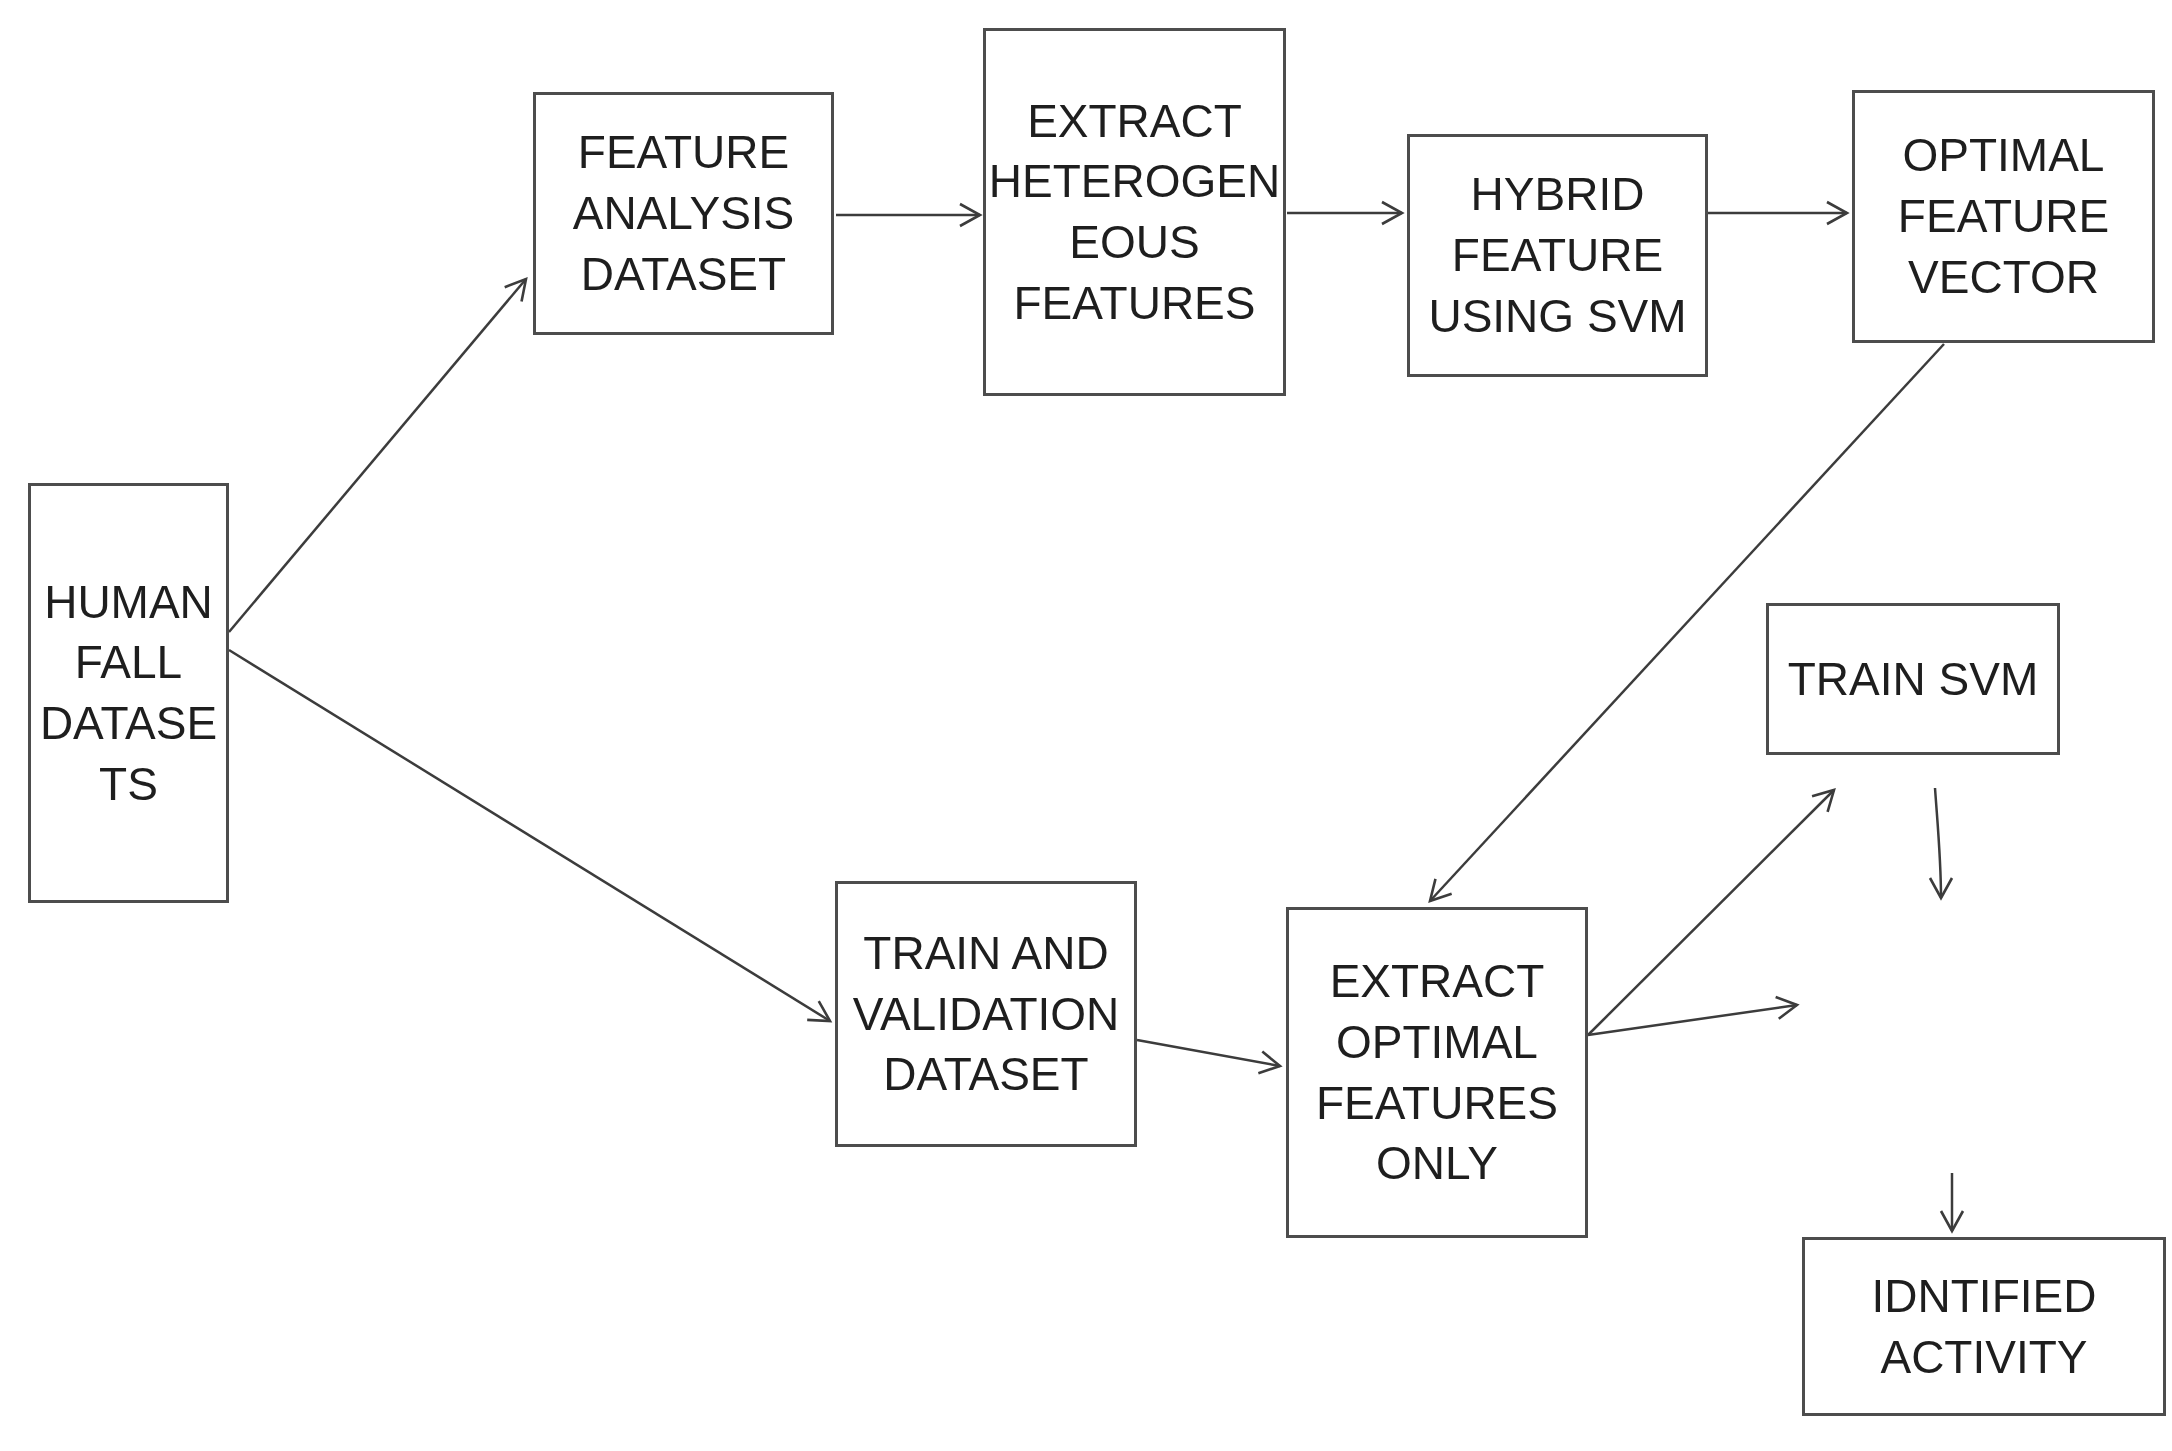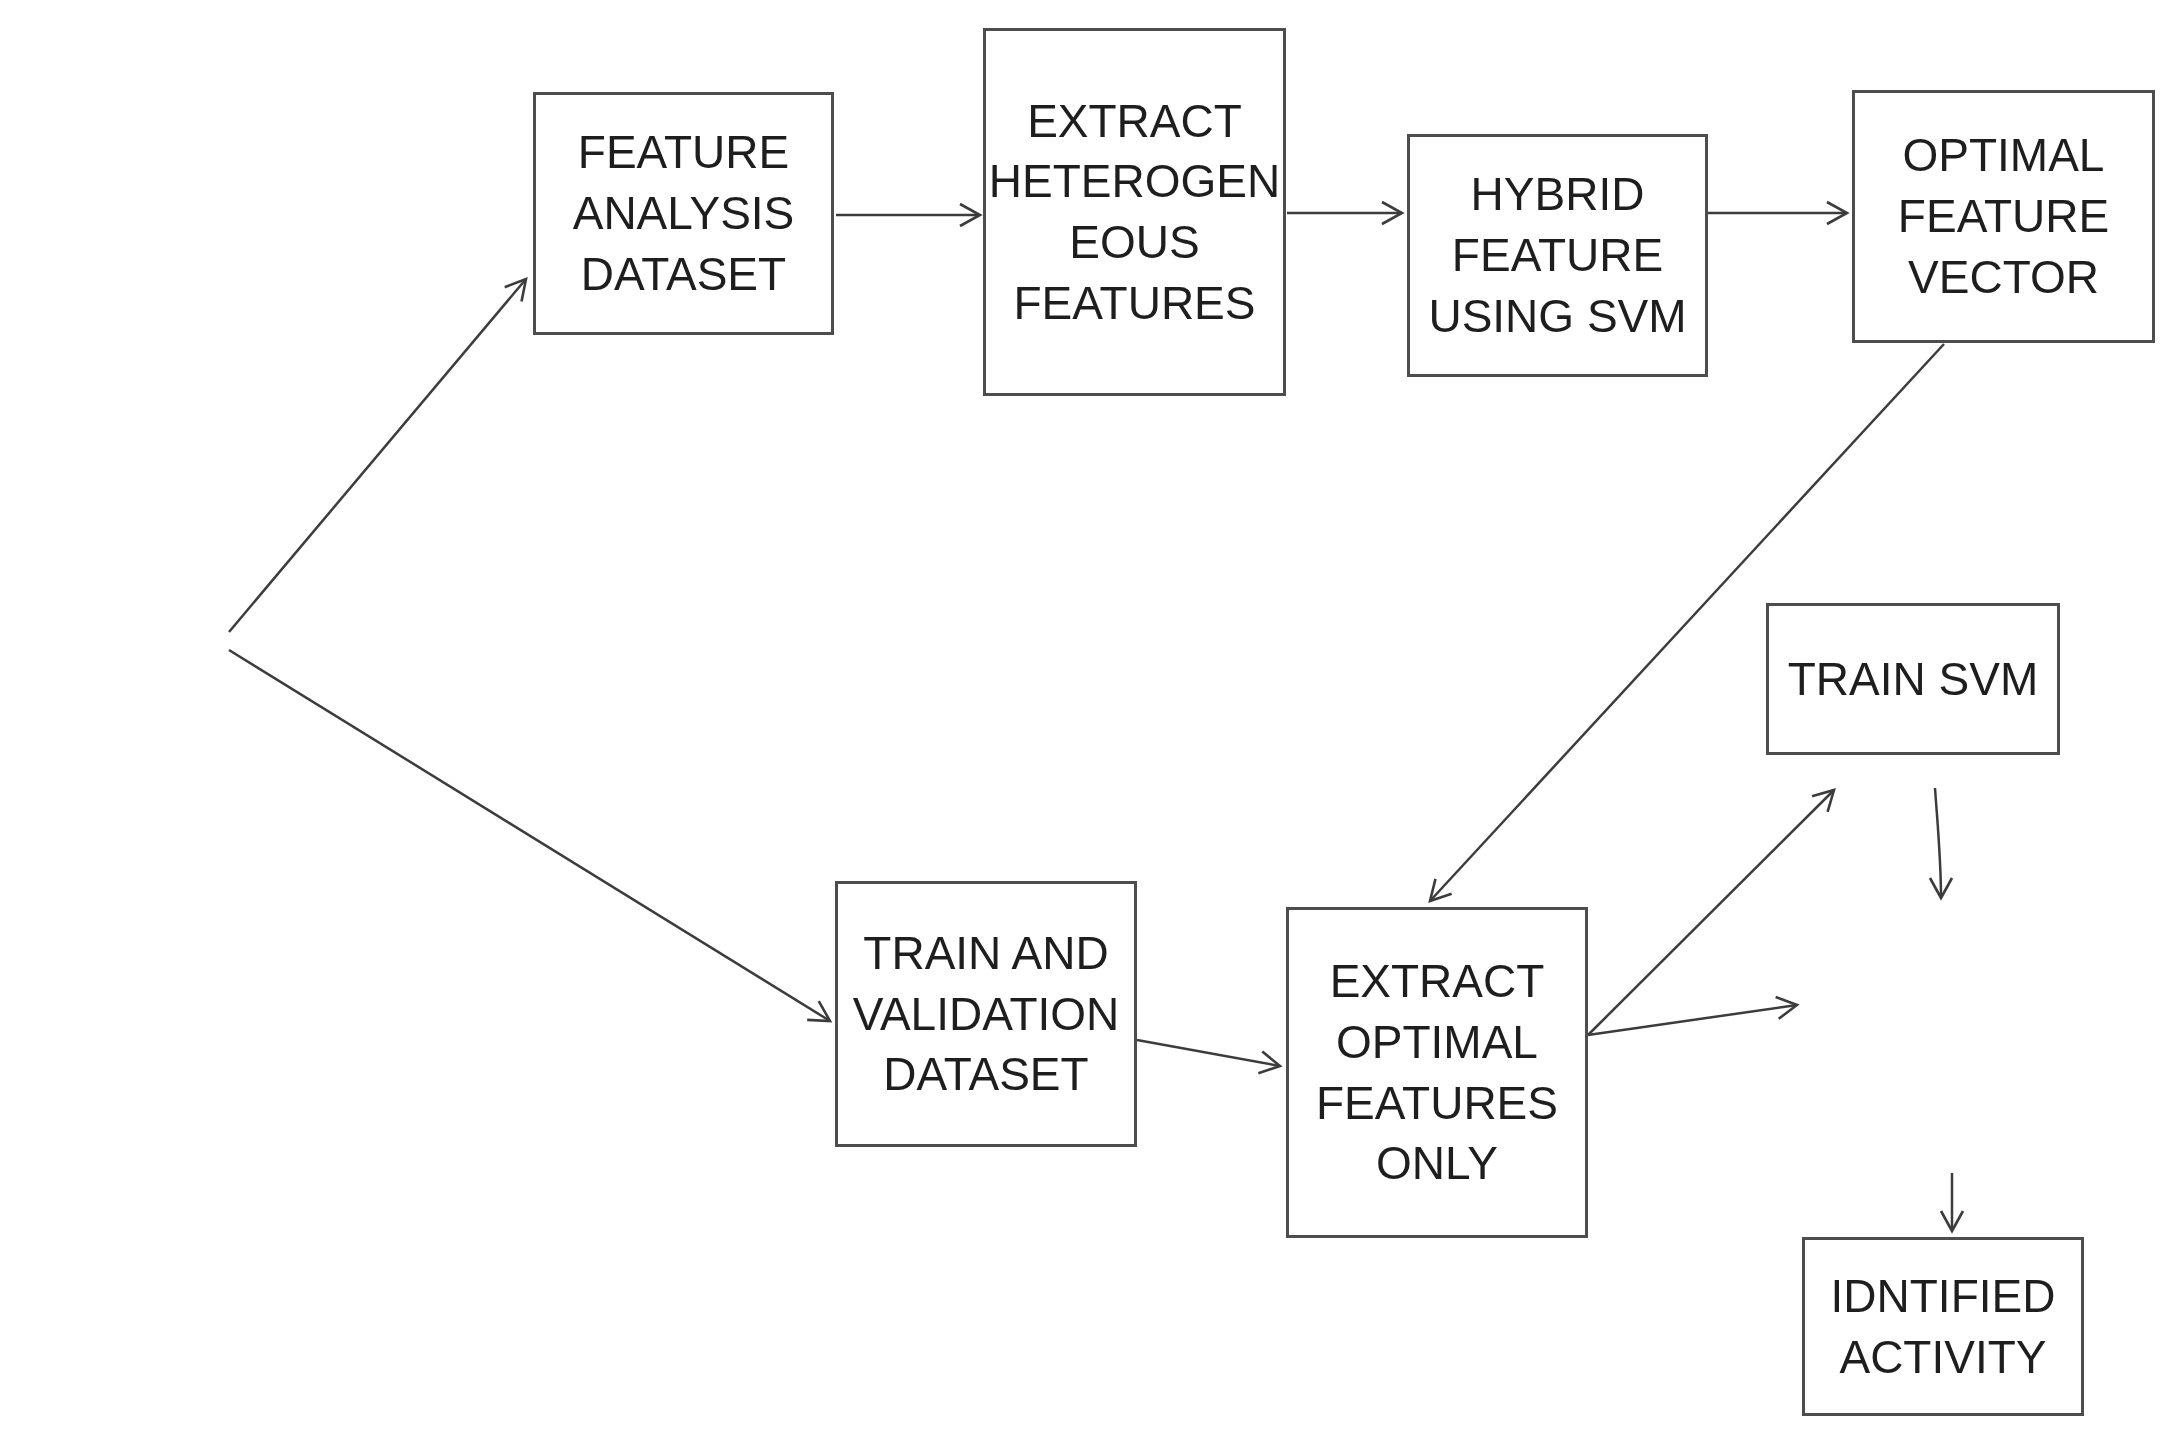--- a/index.html
+++ b/index.html
@@ -64,20 +64,26 @@
     <line x1="1287" y1="213" x2="1402" y2="213" marker-end="url(#arrowhead)"></line>
     <line x1="1708" y1="213" x2="1847" y2="213" marker-end="url(#arrowhead)"></line>
     <line x1="1944" y1="344" x2="1430" y2="901" marker-end="url(#arrowhead)"></line>
     <line x1="1137" y1="1040" x2="1280" y2="1066" marker-end="url(#arrowhead)"></line>
     <line x1="1588" y1="1035" x2="1834" y2="790" marker-end="url(#arrowhead)"></line>
     <line x1="1588" y1="1035" x2="1797" y2="1005" marker-end="url(#arrowhead)"></line>
     <path class="edge" d="M1935,788 C1938,830 1941,860 1941,898" marker-end="url(#arrowhead)"></path>
     <line x1="1952" y1="1173" x2="1952" y2="1231" marker-end="url(#arrowhead)"></line>
   </svg>
 
+  <div class="node" style="left:28px; top:483px; width:201px; height:420px;">
+    <span class="label">HUMAN
+FALL
+DATASE
+TS</span>
+  </div>
 
   <div class="node" style="left:533px; top:92px; width:301px; height:243px;">
     <span class="label">FEATURE
 ANALYSIS
 DATASET</span>
   </div>
 
   <div class="node" style="left:983px; top:28px; width:303px; height:368px;">
     <span class="label">EXTRACT
 HETEROGEN
@@ -108,18 +114,18 @@
   </div>
 
   <div class="node" style="left:1286px; top:907px; width:302px; height:331px;">
     <span class="label">EXTRACT
 OPTIMAL
 FEATURES
 ONLY</span>
   </div>
 
 
-  <div class="node" style="left:1802px; top:1237px; width:282px; height:179px;">
+  <div class="node" style="left:1802px; top:1237px; width:364px; height:179px;">
     <span class="label">IDNTIFIED
 ACTIVITY</span>
   </div>
 
 </div>
 
 </body></html>

